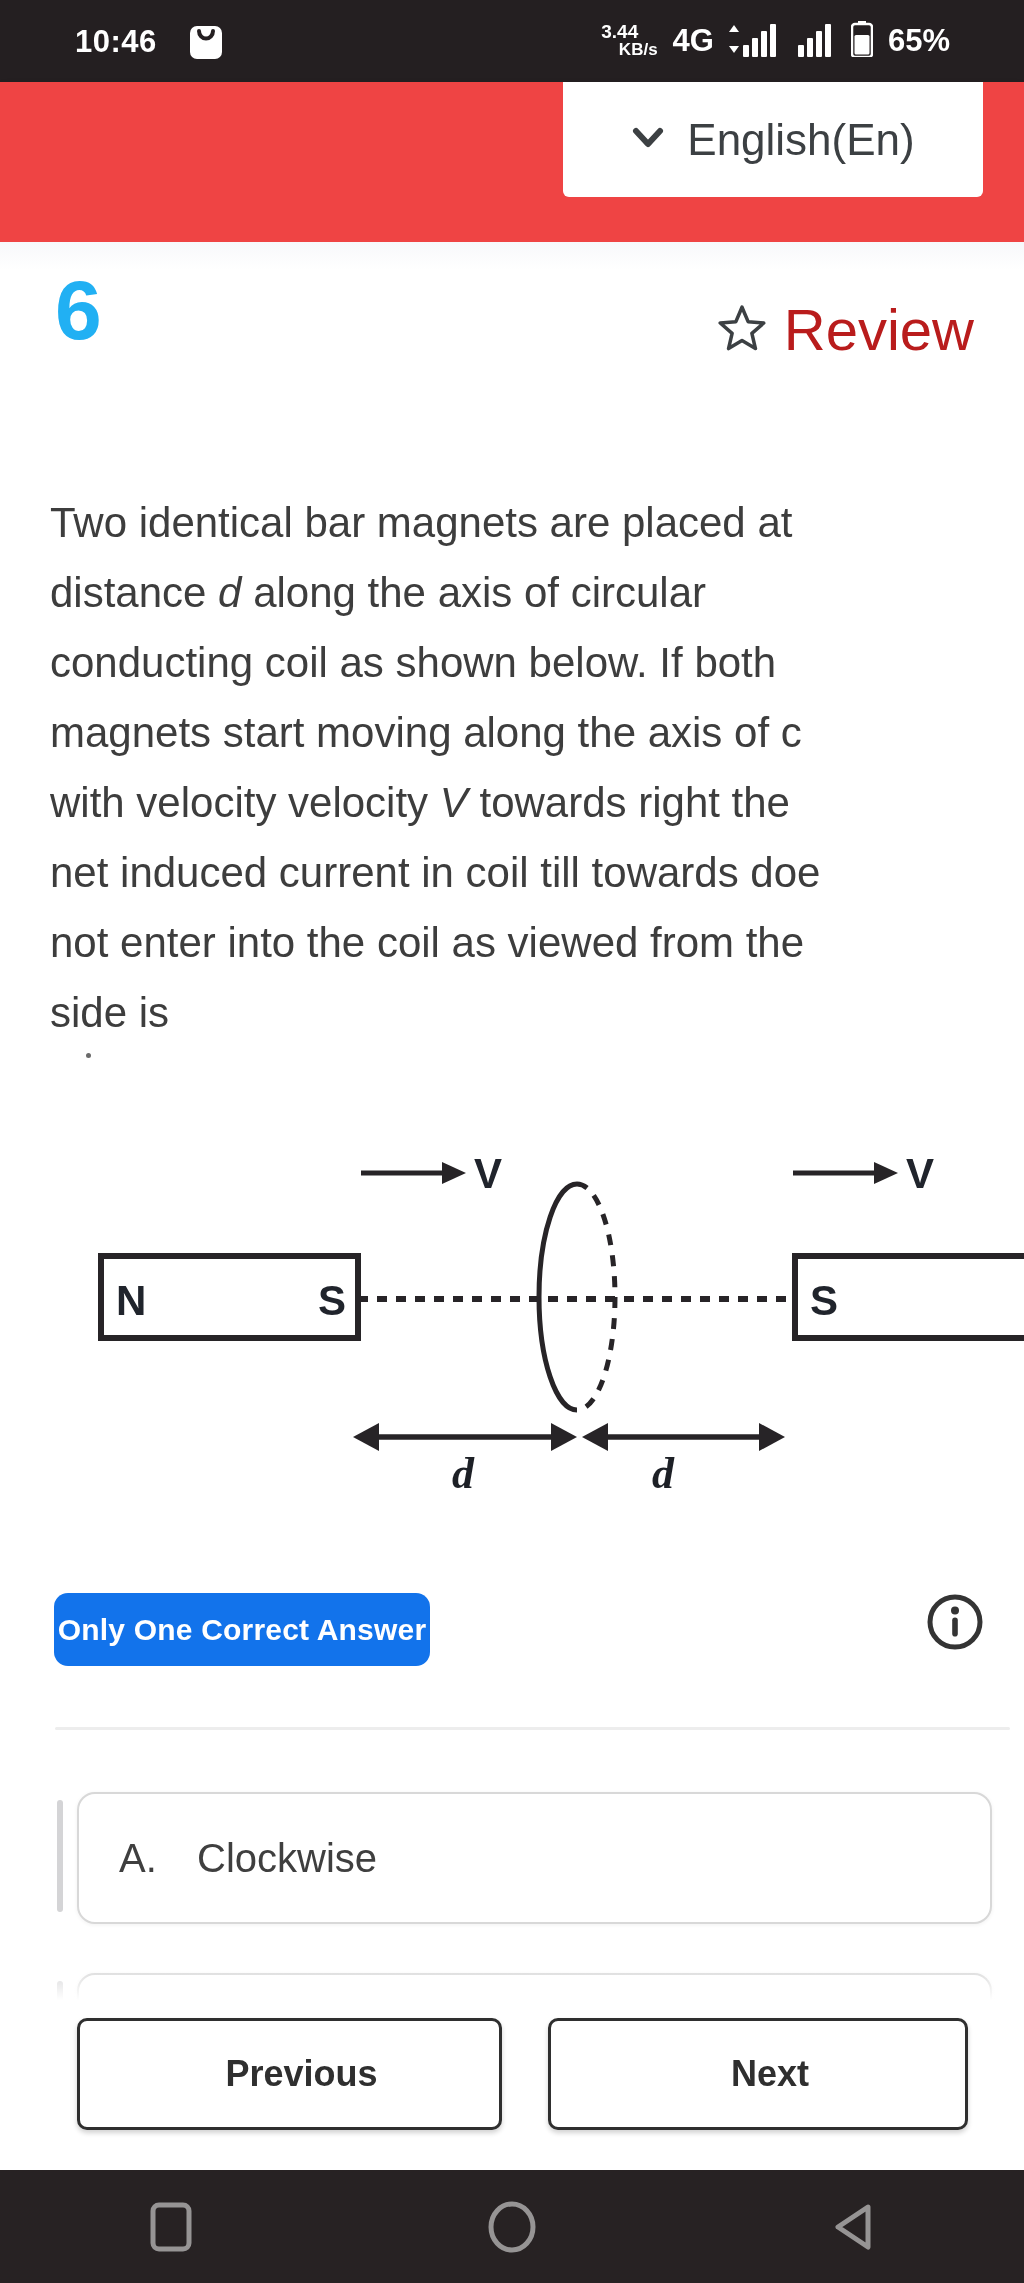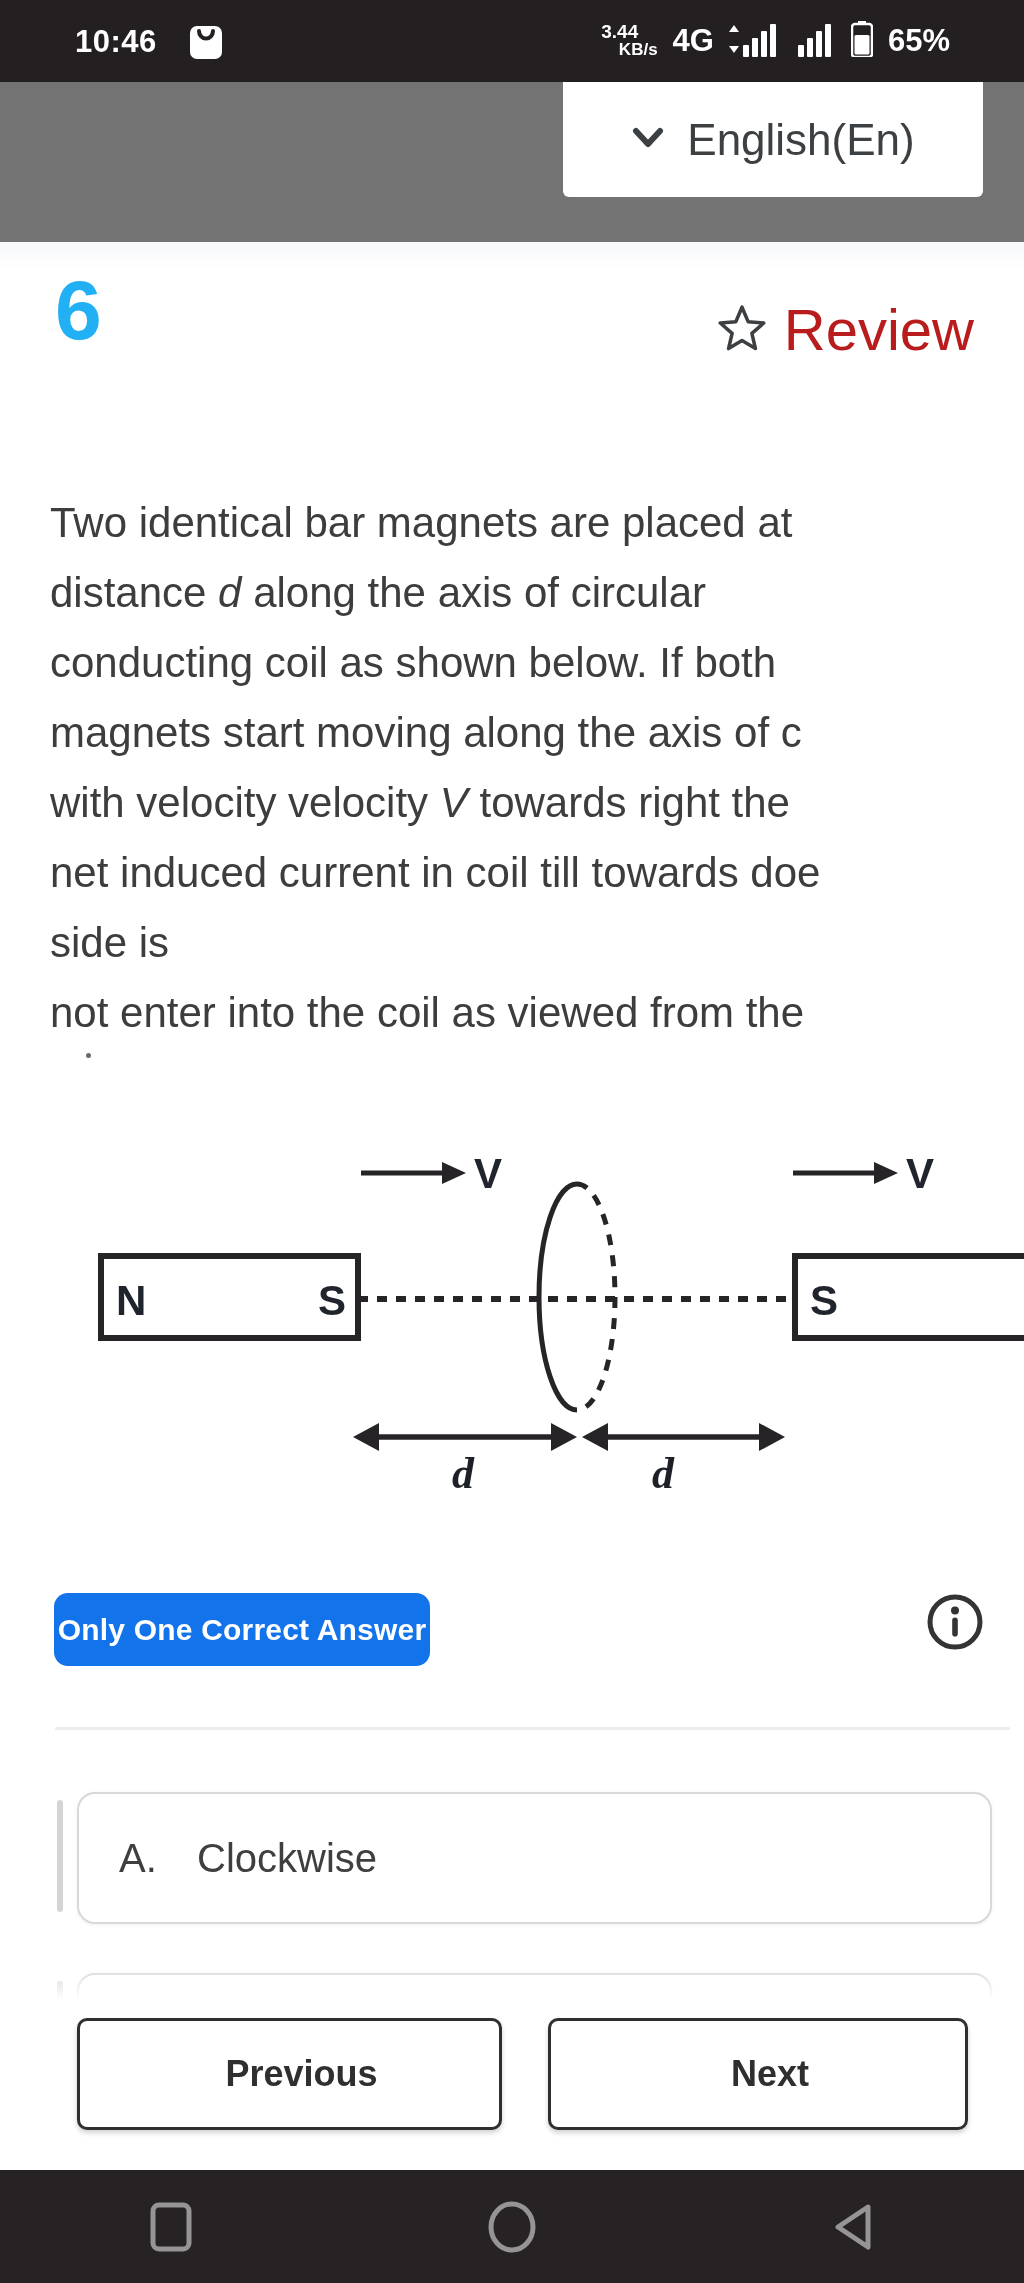--- a/index.html
+++ b/index.html
@@ -17,21 +17,21 @@
   .sb-bag{position:absolute;left:188px;top:22px;}
   .sb-right{position:absolute;right:74px;top:0;height:82px;display:flex;align-items:center;gap:15px;}
   .sb-speed{display:flex;flex-direction:column;align-items:center;line-height:18px;font-weight:700;}
   .sb-speed .v{font-size:19px;}
   .sb-speed .u{font-size:17px;padding-left:37px;}
   .sb-net{font-size:31px;font-weight:700;}
   .sb-batt-pct{font-size:31px;font-weight:700;}
   
   .header-band{
     position:absolute;left:0;top:82px;width:1024px;height:160px;
-    background:#737373;box-shadow:0 3px 8px rgba(0,0,0,.07);
+    background:#ef4444;box-shadow:0 3px 8px rgba(0,0,0,.07);
   }
   .header-fade{position:absolute;left:0;top:242px;width:1024px;height:28px;
     background:linear-gradient(#f7f8fb,#ffffff);}
   .lang-box{
     position:absolute;left:563px;top:0px;width:420px;height:115px;background:#ffffff;
     border-radius:0 0 6px 6px;display:flex;align-items:center;justify-content:center;gap:22px;
     cursor:pointer;
   }
   .lang-label{font-size:44px;color:#3c4043;}
   
@@ -150,22 +150,22 @@
   <span class="review-label">Review</span>
 </div>
 
 <div class="question-text" id="question-text">
     <div class="q-line"><span>Two identical bar magnets are placed at</span></div>
     <div class="q-line"><span>distance </span><span class="it">d</span><span> along the axis of circular</span></div>
     <div class="q-line"><span>conducting coil as shown below. If both</span></div>
     <div class="q-line"><span>magnets start moving along the axis of c</span></div>
     <div class="q-line"><span>with velocity velocity </span><span class="it">V</span><span> towards right the</span></div>
     <div class="q-line"><span>net induced current in coil till towards doe</span></div>
+    <div class="q-line"><span>not enter into the coil as viewed from the</span></div>
     <div class="q-line"><span>side is</span></div>
-    <div class="q-line"><span>not enter into the coil as viewed from the</span></div>
   </div>
 <div class="footnote-dot"></div>
 
 <div class="diagram">
   <svg width="1040" height="360" viewBox="0 0 1040 360">
 
     <g>
       <line x1="361" y1="23" x2="444" y2="23" stroke="#272427" stroke-width="5"></line>
       <polygon points="442,12 466,23 442,34" fill="#272427"></polygon>
     </g>

